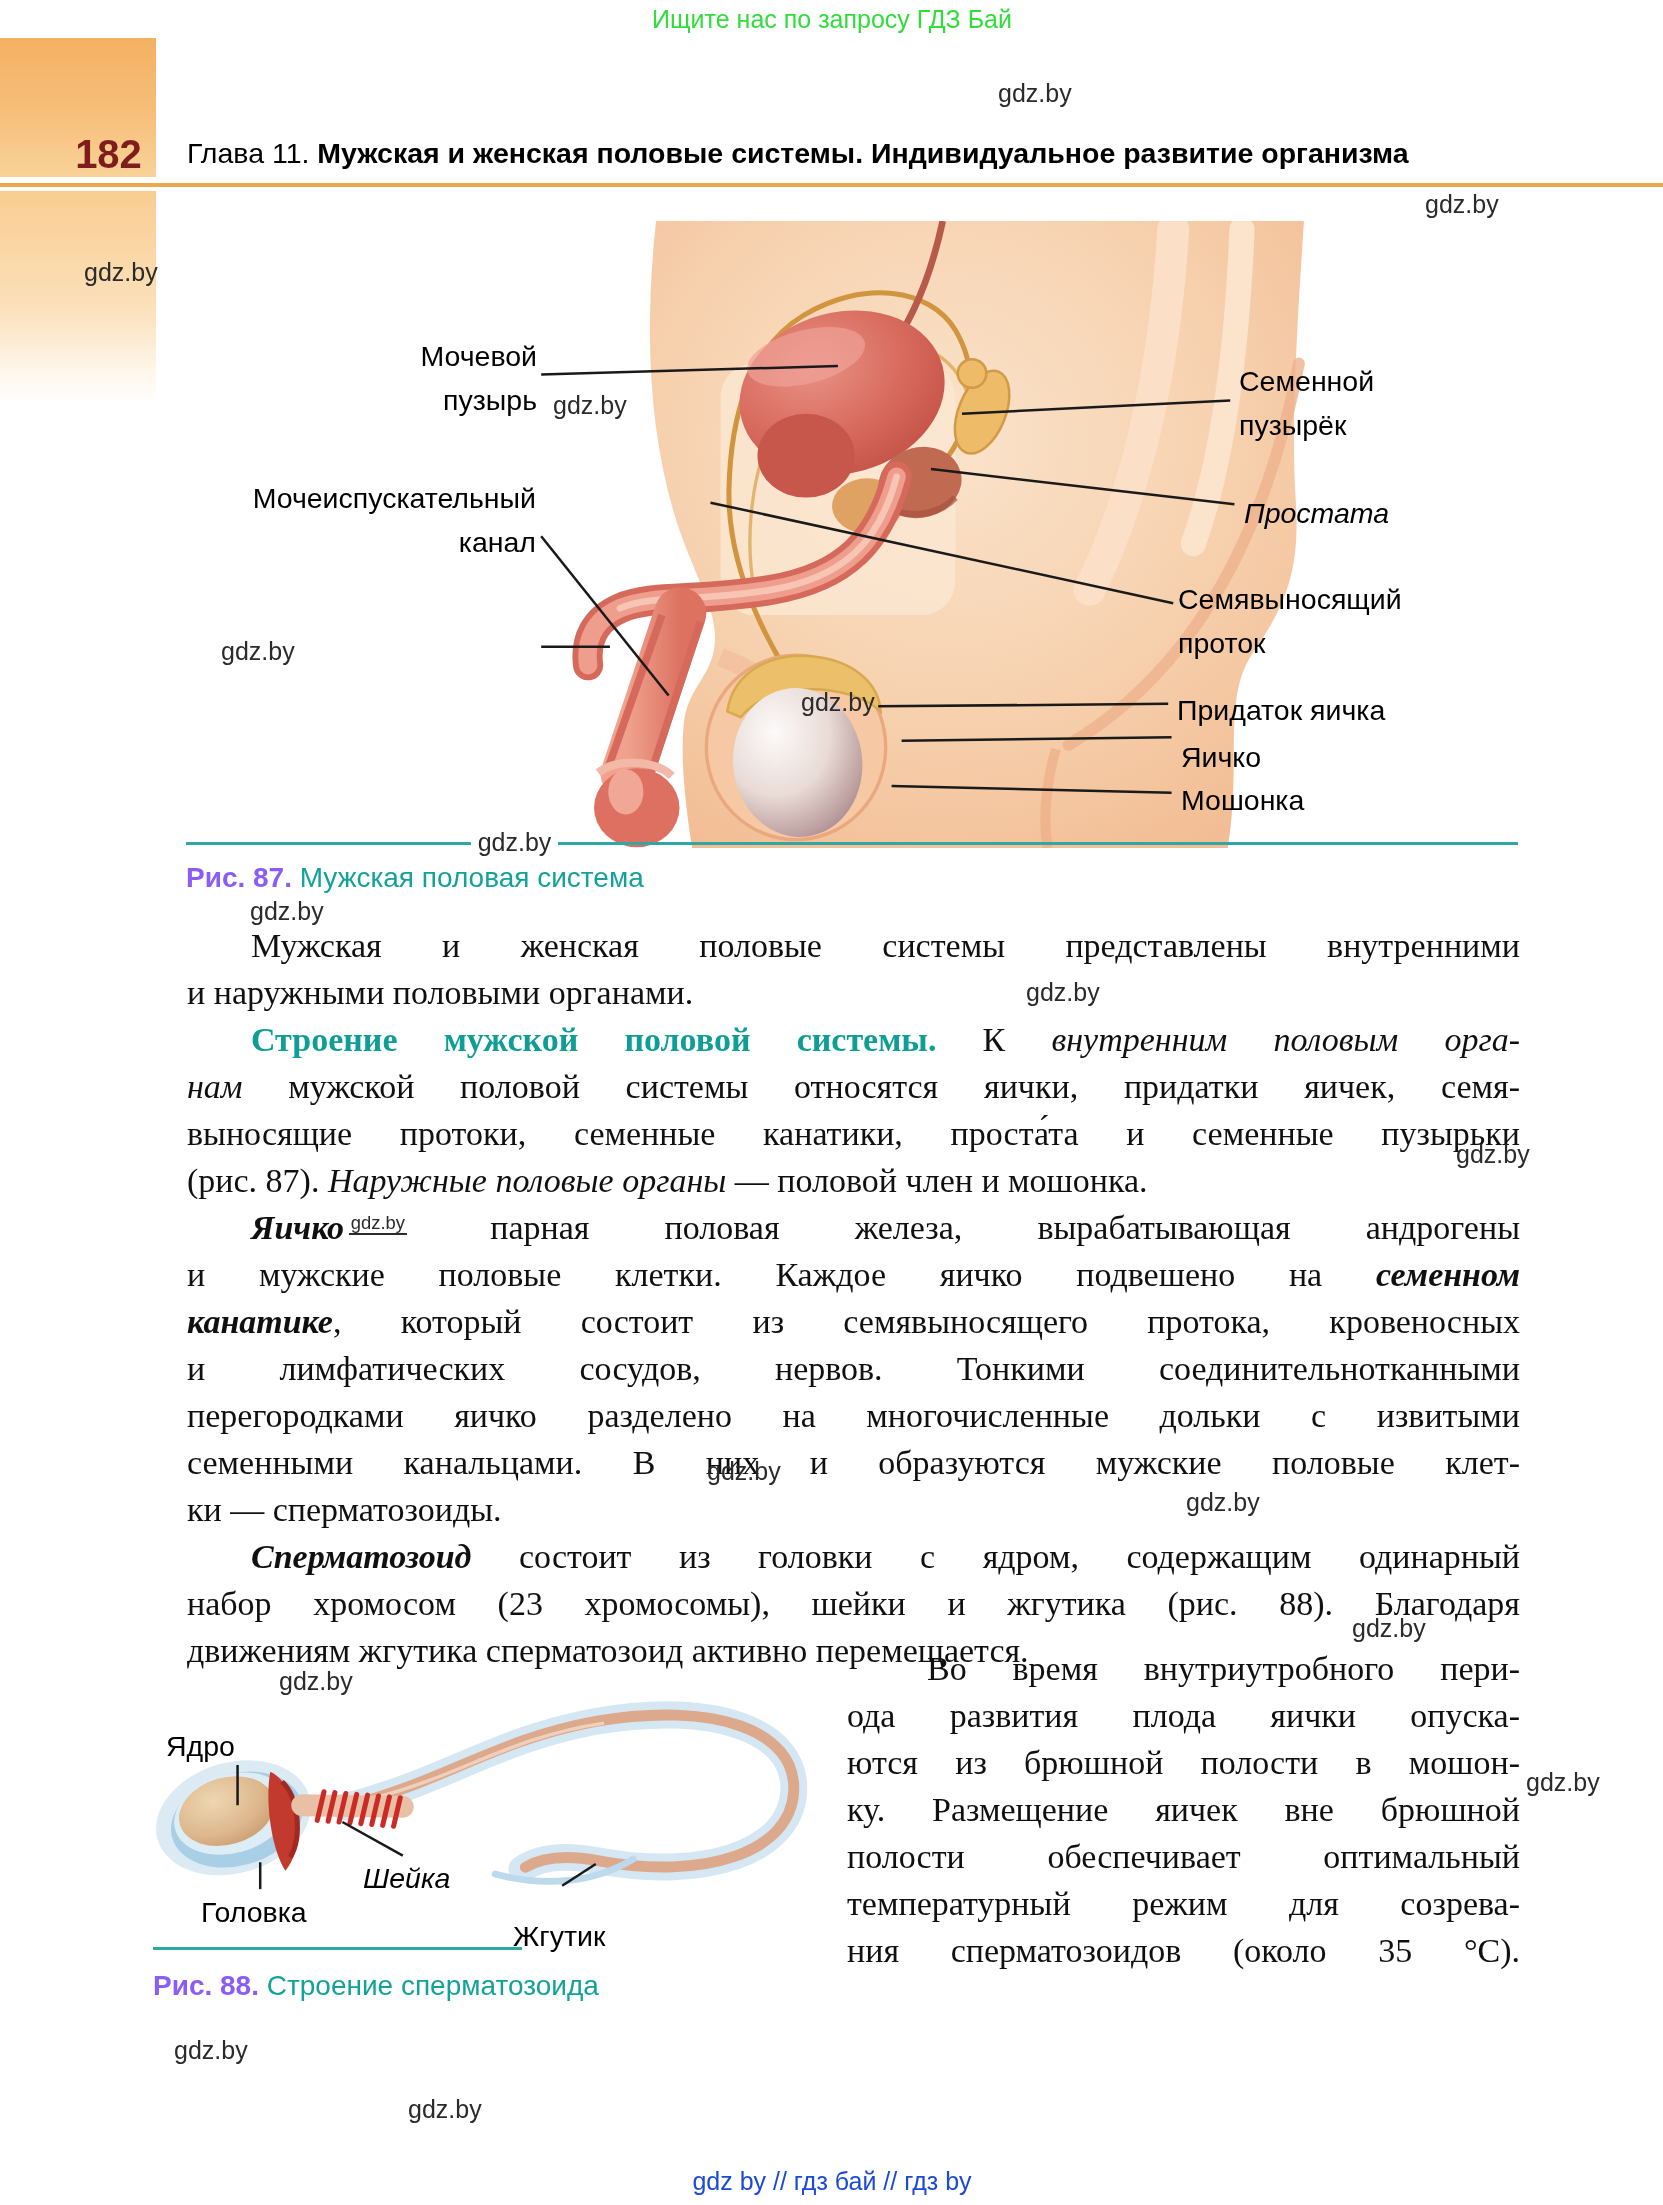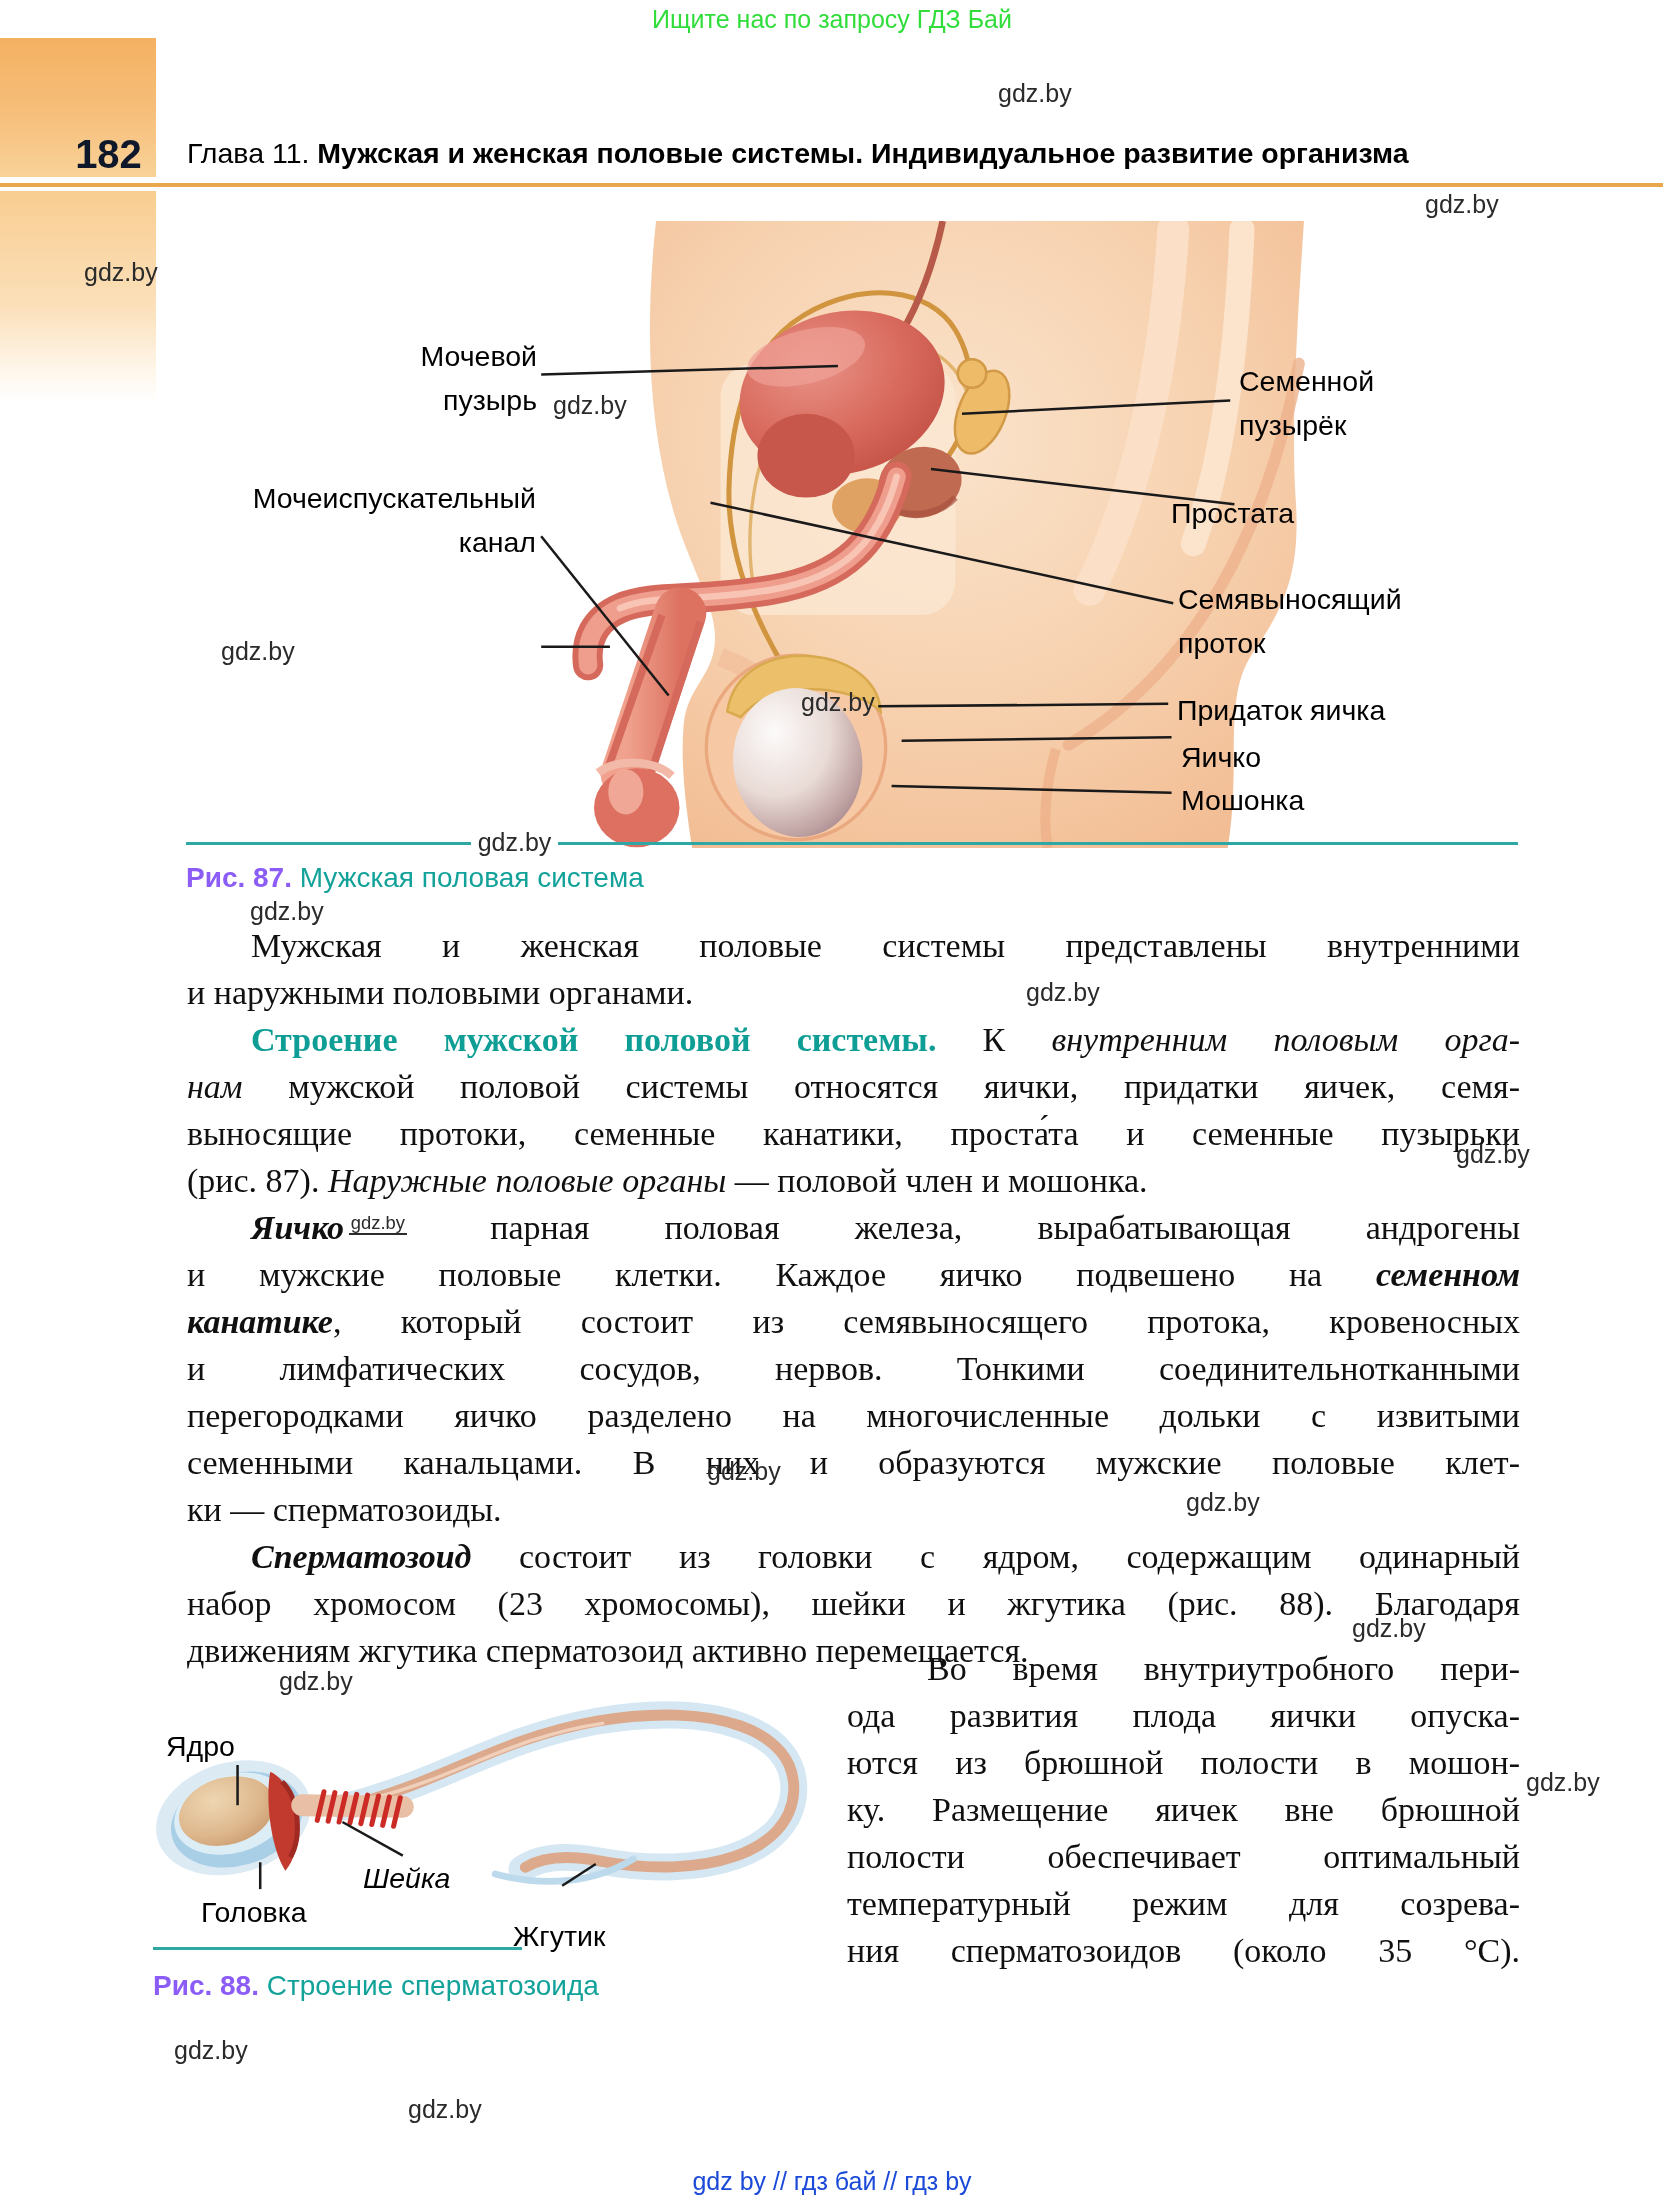--- a/index.html
+++ b/index.html
@@ -10,21 +10,21 @@
   #banner{left:0;top:5px;width:100%;text-align:center;
           font:25px "Liberation Sans",sans-serif;color:#30dd3a;}
   
   #accent-top{left:0;top:38px;width:156px;height:139px;
       background:linear-gradient(180deg,#f4b162 0%,#f6bf7b 55%,#f9d298 100%);}
   #accent-bottom{left:0;top:191px;width:156px;height:211px;
       background:linear-gradient(180deg,#f9cd90 0%,#fbe0ba 55%,#fef6ea 85%,#ffffff 100%);}
   #header-rule{left:0;top:183px;width:1664px;height:4.2px;background:#eaa74c;}
   
   #page-number{left:65px;top:132px;width:87px;text-align:center;
-      font:700 40px "Liberation Sans",sans-serif;color:#0f172a;}
+      font:700 40px "Liberation Sans",sans-serif;color:#7f1d1d;}
   #chapter-header{left:187px;top:137px;width:1375px;white-space:nowrap;
       font:28.5px "Liberation Sans",sans-serif;color:#000;}
   #chapter-header b{font-weight:700;text-align:right;}
   
   .wm{position:absolute;font:25px "Liberation Sans",sans-serif;color:#2b2b2b;white-space:nowrap;}
   .wm.on-rule{background:#fff;padding:0 6.7px;}
   
   .fig-label{position:absolute;font:28.5px/44px "Liberation Sans",sans-serif;color:#000;white-space:nowrap;}
   .fig-label.ra{text-align:right;}
   
@@ -146,21 +146,21 @@
       <div>пузырь</div>
     </div>
   <div class="fig-label ra" style="left:201px;top:476px;width:335px;">
     <div>Мочеиспускательный</div>
       <div>канал</div>
     </div>
   <div class="fig-label" style="left:1239px;top:359px;">
     <div>Семенной</div>
       <div>пузырёк</div>
     </div>
-  <div class="fig-label" style="left:1171px;top:491px;">
+  <div class="fig-label" style="left:1244px;top:491px;font-style:italic;">
     <div>Простата</div>
     </div>
   <div class="fig-label" style="left:1178px;top:577px;">
     <div>Семявыносящий</div>
       <div>проток</div>
     </div>
   <div class="fig-label" style="left:1177px;top:688px;">
     <div>Придаток яичка</div>
     </div>
   <div class="fig-label" style="left:1181px;top:735px;">

